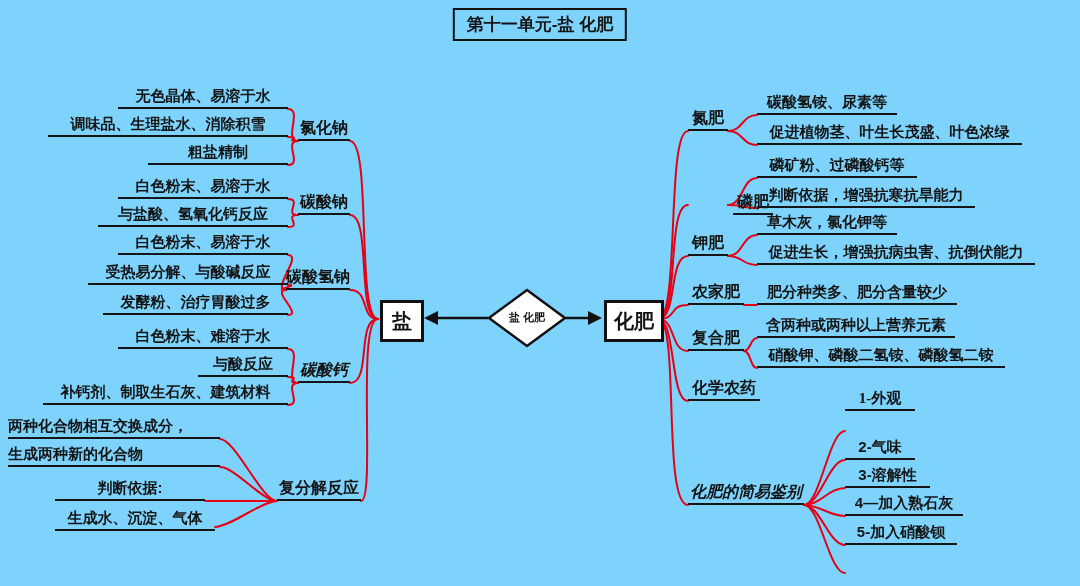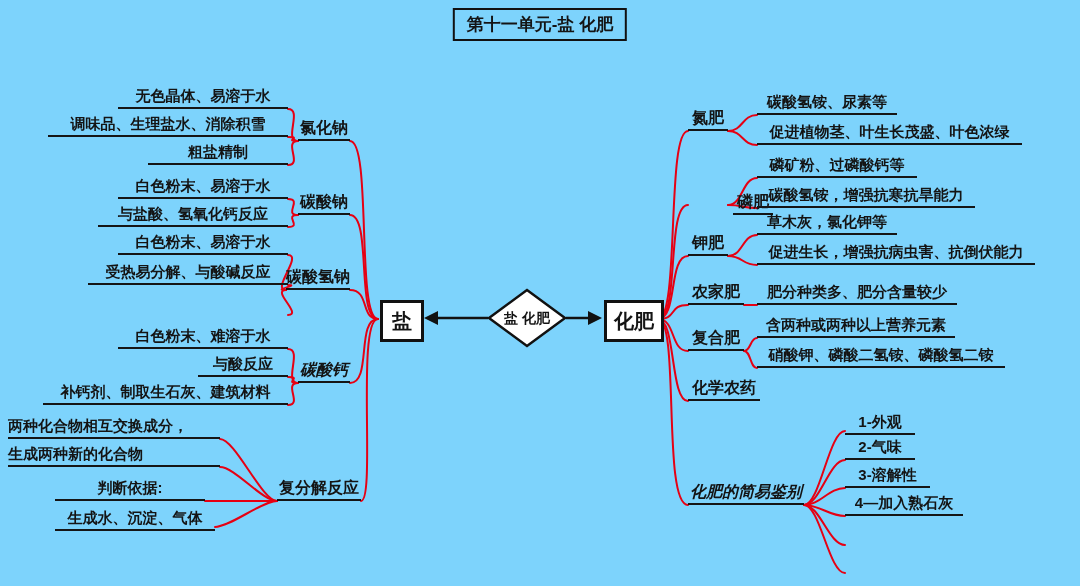--- a/index.html
+++ b/index.html
@@ -19,21 +19,21 @@
   .root{
     position:absolute;z-index:3;border:3px solid #111;background:#fff;
     font-weight:700;display:flex;align-items:center;justify-content:center;
   }
   .title-box{
     position:absolute;z-index:3;left:50%;top:8px;transform:translateX(-50%);
     border:2px solid #111;padding:3px 12px;font-size:17px;font-weight:700;white-space:nowrap;
   }
   .diamond-label{
     position:absolute;z-index:3;left:489px;top:310px;width:76px;
-    text-align:center;font-size:14px;font-weight:700;
+    text-align:center;font-size:11px;font-weight:700;
   }
 </style>
 </head>
 <body>
 
 <div class="canvas">
 
   <svg class="layer" width="1080" height="586" viewBox="0 0 1080 586">
     <g stroke="#e60013" stroke-width="2" fill="none" stroke-linecap="round">
 
@@ -115,43 +115,45 @@
   <div class="node branch" style="left:298px;top:360px;width:52px;font-style:italic;">碳酸钙</div>
   <div class="node branch" style="left:277px;top:478px;width:84px;">复分解反应</div>
 
   <div class="node" style="left:118px;top:86px;width:170px;">无色晶体、易溶于水</div>
   <div class="node" style="left:48px;top:114px;width:240px;">调味品、生理盐水、消除积雪</div>
   <div class="node" style="left:148px;top:142px;width:140px;">粗盐精制</div>
   <div class="node" style="left:118px;top:176px;width:170px;">白色粉末、易溶于水</div>
   <div class="node" style="left:98px;top:204px;width:190px;">与盐酸、氢氧化钙反应</div>
   <div class="node" style="left:118px;top:232px;width:170px;">白色粉末、易溶于水</div>
   <div class="node" style="left:88px;top:262px;width:200px;">受热易分解、与酸碱反应</div>
+  <div class="node" style="left:103px;top:292px;width:185px;">发酵粉、治疗胃酸过多</div>
   <div class="node" style="left:118px;top:326px;width:170px;">白色粉末、难溶于水</div>
   <div class="node" style="left:198px;top:354px;width:90px;">与酸反应</div>
   <div class="node" style="left:43px;top:382px;width:245px;">补钙剂、制取生石灰、建筑材料</div>
   <div class="node align-left" style="left:8px;top:416px;width:212px;">两种化合物相互交换成分，</div>
   <div class="node align-left" style="left:8px;top:444px;width:212px;">生成两种新的化合物</div>
   <div class="node" style="left:55px;top:478px;width:150px;">判断依据:</div>
   <div class="node" style="left:55px;top:508px;width:160px;">生成水、沉淀、气体</div>
 
   <div class="node branch" style="left:688px;top:108px;width:40px;">氮肥</div>
   <div class="node branch" style="left:688px;top:192px;width:40px;margin-left:45px;">磷肥</div>
   <div class="node branch" style="left:688px;top:233px;width:40px;">钾肥</div>
   <div class="node branch" style="left:688px;top:282px;width:56px;">农家肥</div>
   <div class="node branch" style="left:688px;top:328px;width:56px;">复合肥</div>
   <div class="node branch" style="left:688px;top:378px;width:72px;">化学农药</div>
   <div class="node branch" style="left:688px;top:482px;width:116px;font-style:italic;">化肥的简易鉴别</div>
 
   <div class="node" style="left:757px;top:92px;width:140px;">碳酸氢铵、尿素等</div>
   <div class="node" style="left:757px;top:122px;width:265px;">促进植物茎、叶生长茂盛、叶色浓绿</div>
   <div class="node" style="left:757px;top:155px;width:160px;">磷矿粉、过磷酸钙等</div>
-  <div class="node" style="left:757px;top:185px;width:218px;">碳酸氢铵，增强抗寒抗旱能力</div>
+  <div class="node" style="left:757px;top:185px;width:218px;">判断依据，增强抗寒抗旱能力</div>
   <div class="node" style="left:757px;top:242px;width:278px;">促进生长，增强抗病虫害、抗倒伏能力</div>
   <div class="node" style="left:757px;top:212px;width:140px;">草木灰，氯化钾等</div>
   <div class="node" style="left:757px;top:282px;width:200px;">肥分种类多、肥分含量较少</div>
   <div class="node" style="left:757px;top:315px;width:198px;">含两种或两种以上营养元素</div>
   <div class="node" style="left:757px;top:345px;width:248px;">硝酸钾、磷酸二氢铵、磷酸氢二铵</div>
-  <div class="node" style="left:845px;top:412px;width:70px;">1-外观</div>
+  <div class="node" style="left:845px;top:388px;width:70px;font-family:Liberation Serif, serif;">1-外观</div>
   <div class="node" style="left:845px;top:437px;width:70px;">2-气味</div>
   <div class="node" style="left:845px;top:465px;width:85px;">3-溶解性</div>
   <div class="node" style="left:845px;top:493px;width:118px;">4—加入熟石灰</div>
+  <div class="node" style="left:845px;top:522px;width:112px;">5-加入硝酸钡</div>
 
 </div>
 
 </body></html>

